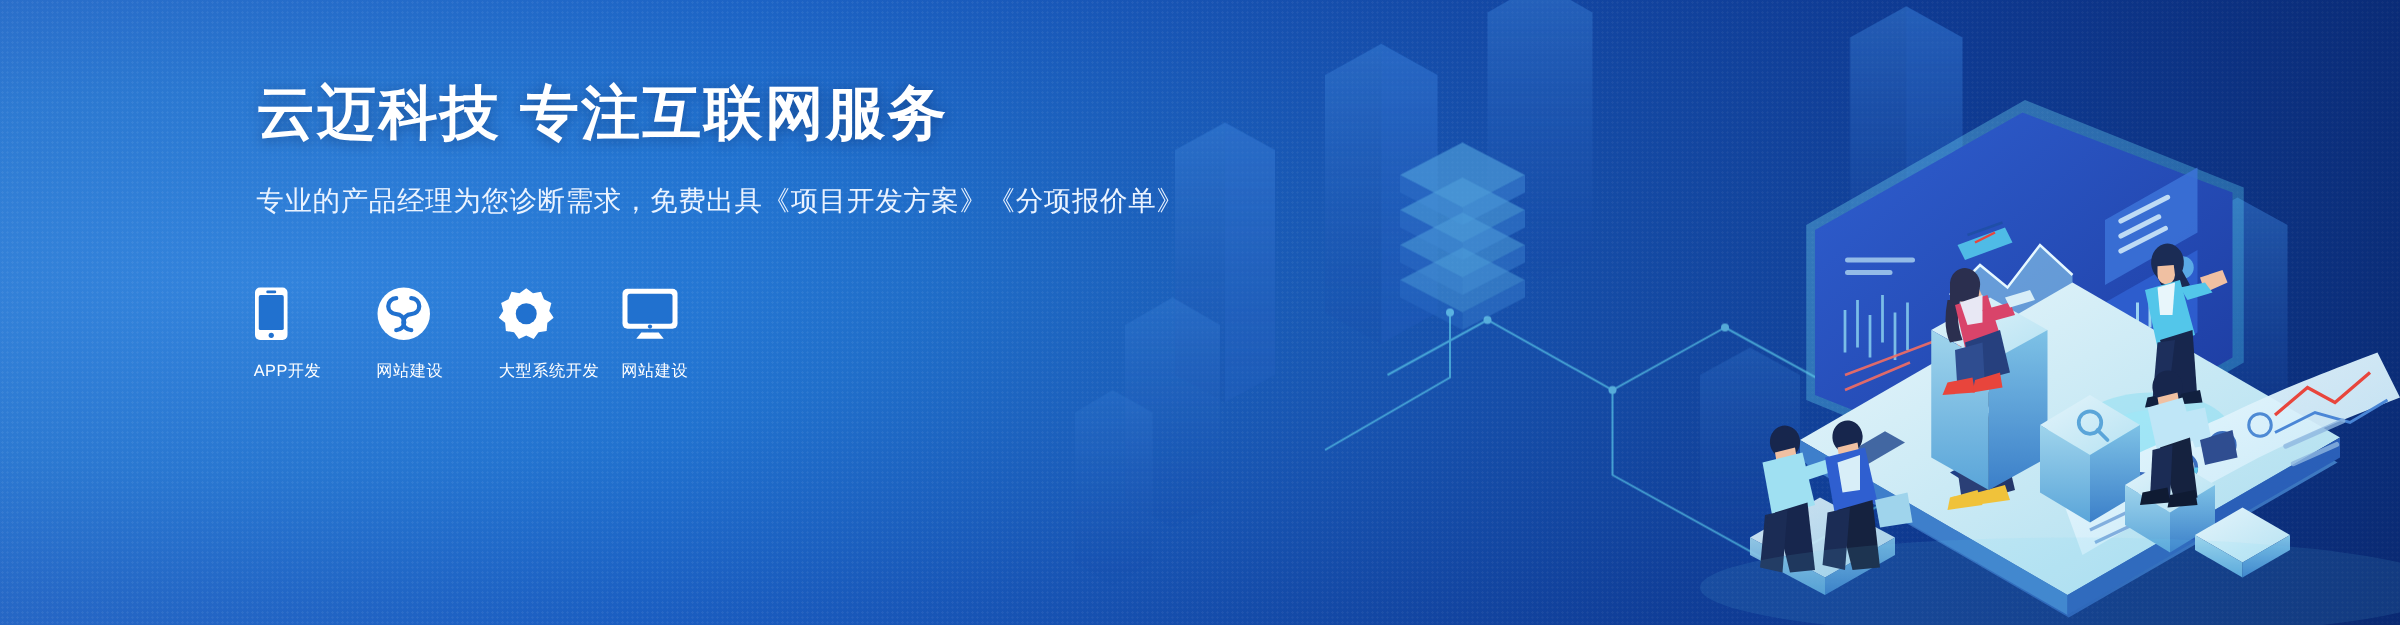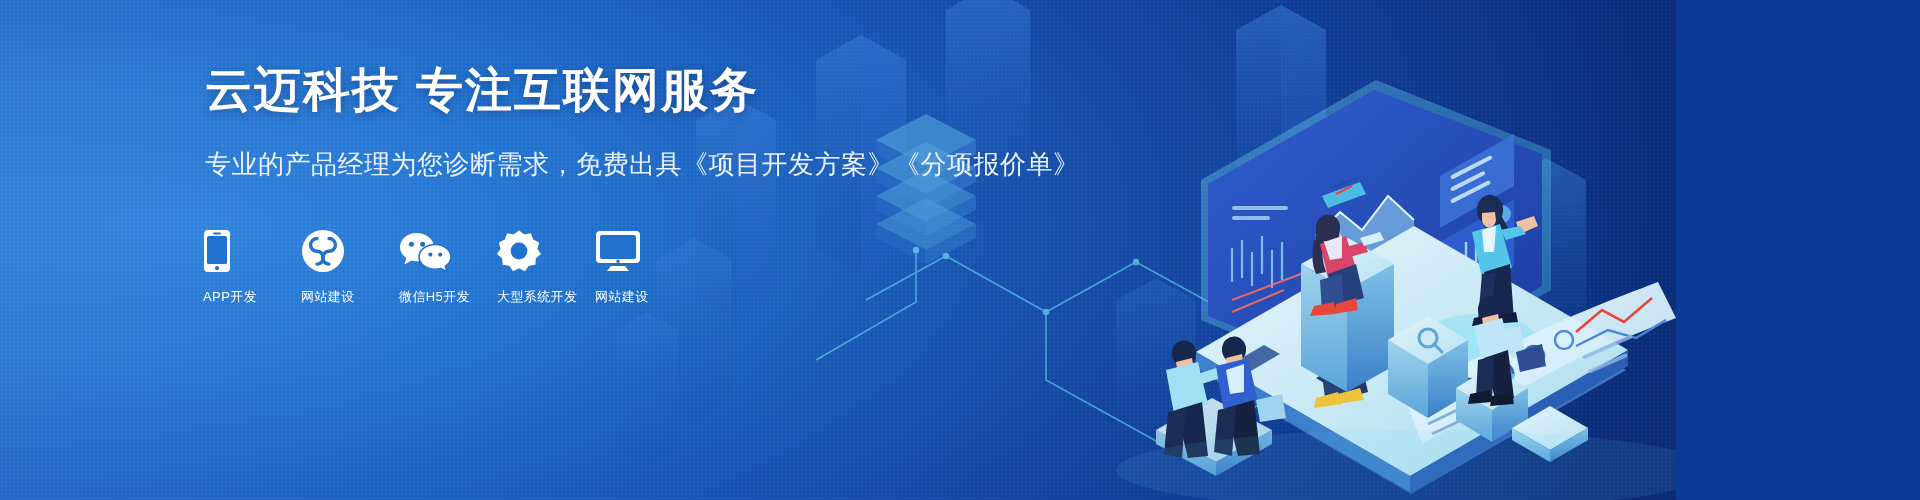--- a/index.html
+++ b/index.html
@@ -1,20 +1,20 @@
 <!DOCTYPE html>
 <html><head>
 <meta charset="utf-8">
 <style>
   html,body{margin:0;padding:0;background:#0c3a94;}
   body{font-family:"Liberation Sans","DejaVu Sans",sans-serif;}
 
   .banner{
     position:relative;
-    width:1676px;height:500px;
+    width:1920px;height:500px;
     overflow:hidden;
     background:
       radial-gradient(120% 140% at 12% 45%, #2b7fdb 0%, #2172cf 22%, #1a5cc0 42%, #1348ae 62%, #0f3c9e 80%, #0c3490 100%);
   }
   
   .dots{
     position:absolute;inset:0;
     background-image:radial-gradient(rgba(255,255,255,.055) 1px, transparent 1px);
     background-size:4px 4px;
     pointer-events:none;
@@ -32,21 +32,21 @@
     font-size:47px;
     font-weight:bold;
     letter-spacing:2px;
     line-height:1.18;
     margin:0 0 26px 0;
     white-space:nowrap;
     text-shadow:0 2px 10px rgba(2,20,62,.35);
   }
   .sub{
     color:#eaf3ff;
-    font-size:26px;
+    font-size:22px;
     line-height:1.62;
     letter-spacing:.5px;
     white-space:nowrap;
     margin:0;
   }
 
   
   .services{
     position:absolute;left:203px;top:228px;
     display:flex;align-items:flex-end;gap:26px;z-index:40;
@@ -381,35 +381,20 @@
       <span class="svc-icon">
         <svg width="44" height="44" viewBox="0 0 44 44">
           <circle cx="22" cy="22" r="21" fill="#ffffff"></circle>
           <path d="M16 15.5 a6.4 6.4 0 0 0 0 12.8 a6.4 6.4 0 0 1 0 12.8" fill="none" stroke="#2171cf" stroke-width="3.4" stroke-linecap="round" transform="translate(0,-6)"></path>
           <path d="M28 15.5 a6.4 6.4 0 0 1 0 12.8 a6.4 6.4 0 0 0 0 12.8" fill="none" stroke="#2171cf" stroke-width="3.4" stroke-linecap="round" transform="translate(0,-6)"></path>
         </svg>
       </span>
       <span class="svc-label">网站建设</span>
     </div>
 
-    <div class="service">
-      <span class="svc-icon">
-        <svg width="54" height="44" viewBox="0 0 54 44">
-          <path d="M18 4 C8.6 4 1 10.2 1 17.9 C1 22.3 3.5 26.2 7.4 28.7 L5.4 35.4 L12.6 31.6
-                   C14.3 32 16.1 32.2 18 32.2 C27.4 32.2 35 26 35 18.3 C35 10.6 27.4 4 18 4 Z" fill="#ffffff"></path>
-          <circle cx="12.4" cy="15.2" r="2.5" fill="#2171cf"></circle>
-          <circle cx="23.6" cy="15.2" r="2.5" fill="#2171cf"></circle>
-          <path d="M36 15.5 C44.8 15.5 52 21 52 27.8 C52 31.6 49.8 35 46.4 37.2 L48 42.6 L42 39.6
-                   C40.1 40.1 38.1 40.3 36 40.3 C27.2 40.3 20 34.7 20 28 C20 21.2 27.2 15.5 36 15.5 Z" fill="#ffffff" stroke="#2171cf" stroke-width="1.6"></path>
-          <circle cx="31.4" cy="25.6" r="2.1" fill="#2171cf"></circle>
-          <circle cx="41.2" cy="25.6" r="2.1" fill="#2171cf"></circle>
-        </svg>
-      </span>
-      <span class="svc-label">微信H5开发</span>
-    </div>
 
     <div class="service">
       <span class="svc-icon">
         <svg width="44" height="44" viewBox="0 0 44 44">
           <path d="M22 1.5 L27.4 5.6 L33.8 4.3 L36.2 10.4 L42.1 13.4 L40.4 19.8 L44 25.1
                    L38.9 29.2 L38.3 35.8 L31.8 36.8 L27.9 42.2 L22 39.3 L16.1 42.2 L12.2 36.8
                    L5.7 35.8 L5.1 29.2 L0 25.1 L3.6 19.8 L1.9 13.4 L7.8 10.4 L10.2 4.3
                    L16.6 5.6 Z" fill="#ffffff"></path>
           <circle cx="22" cy="22" r="8.4" fill="#2171cf"></circle>
         </svg>

